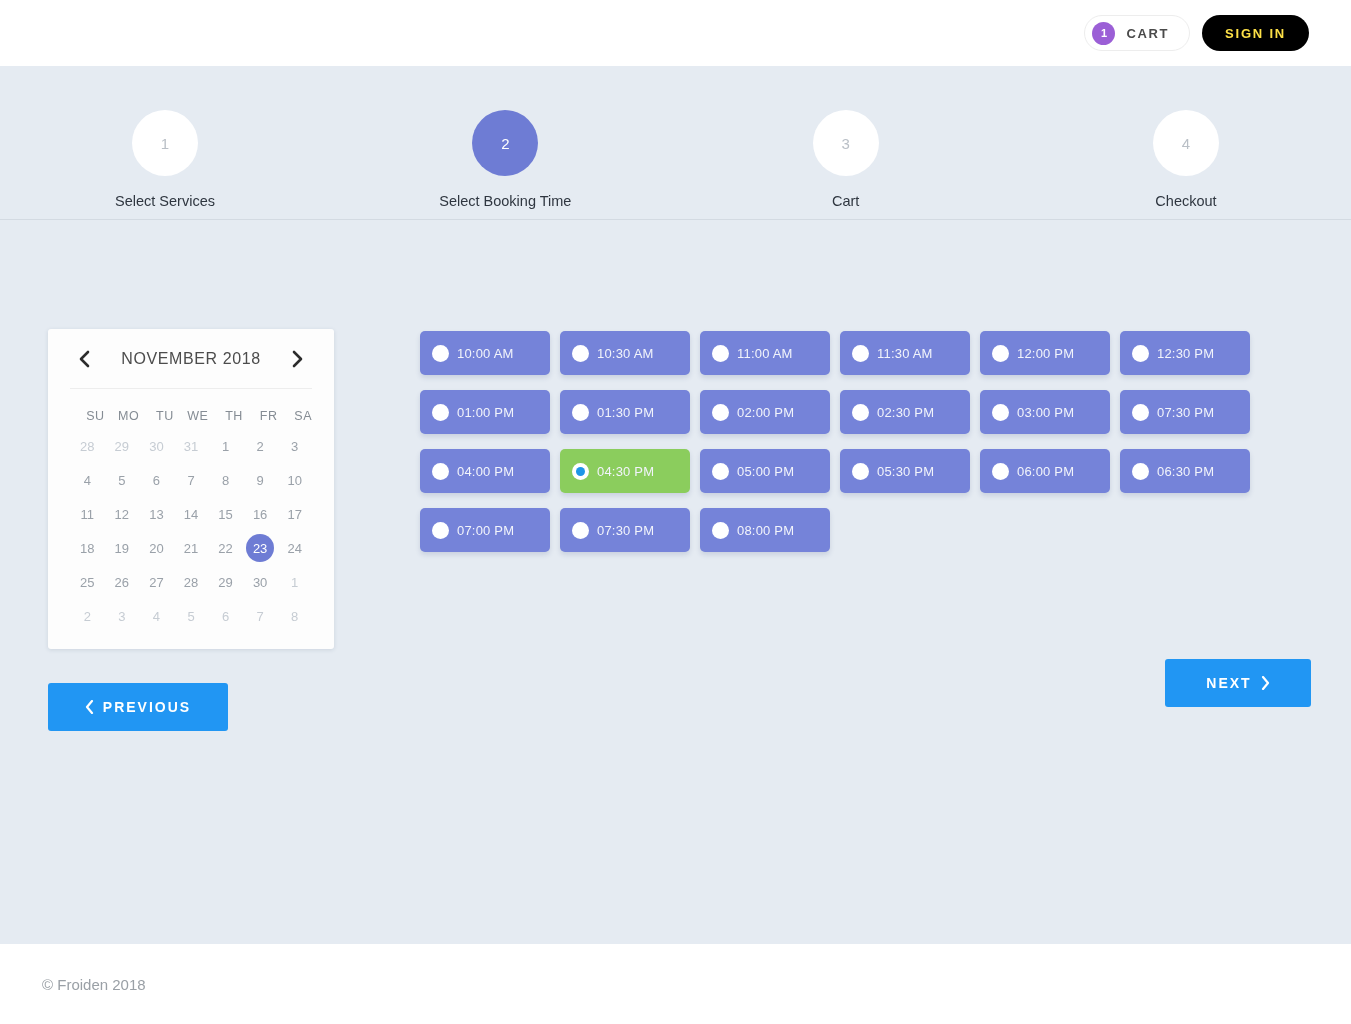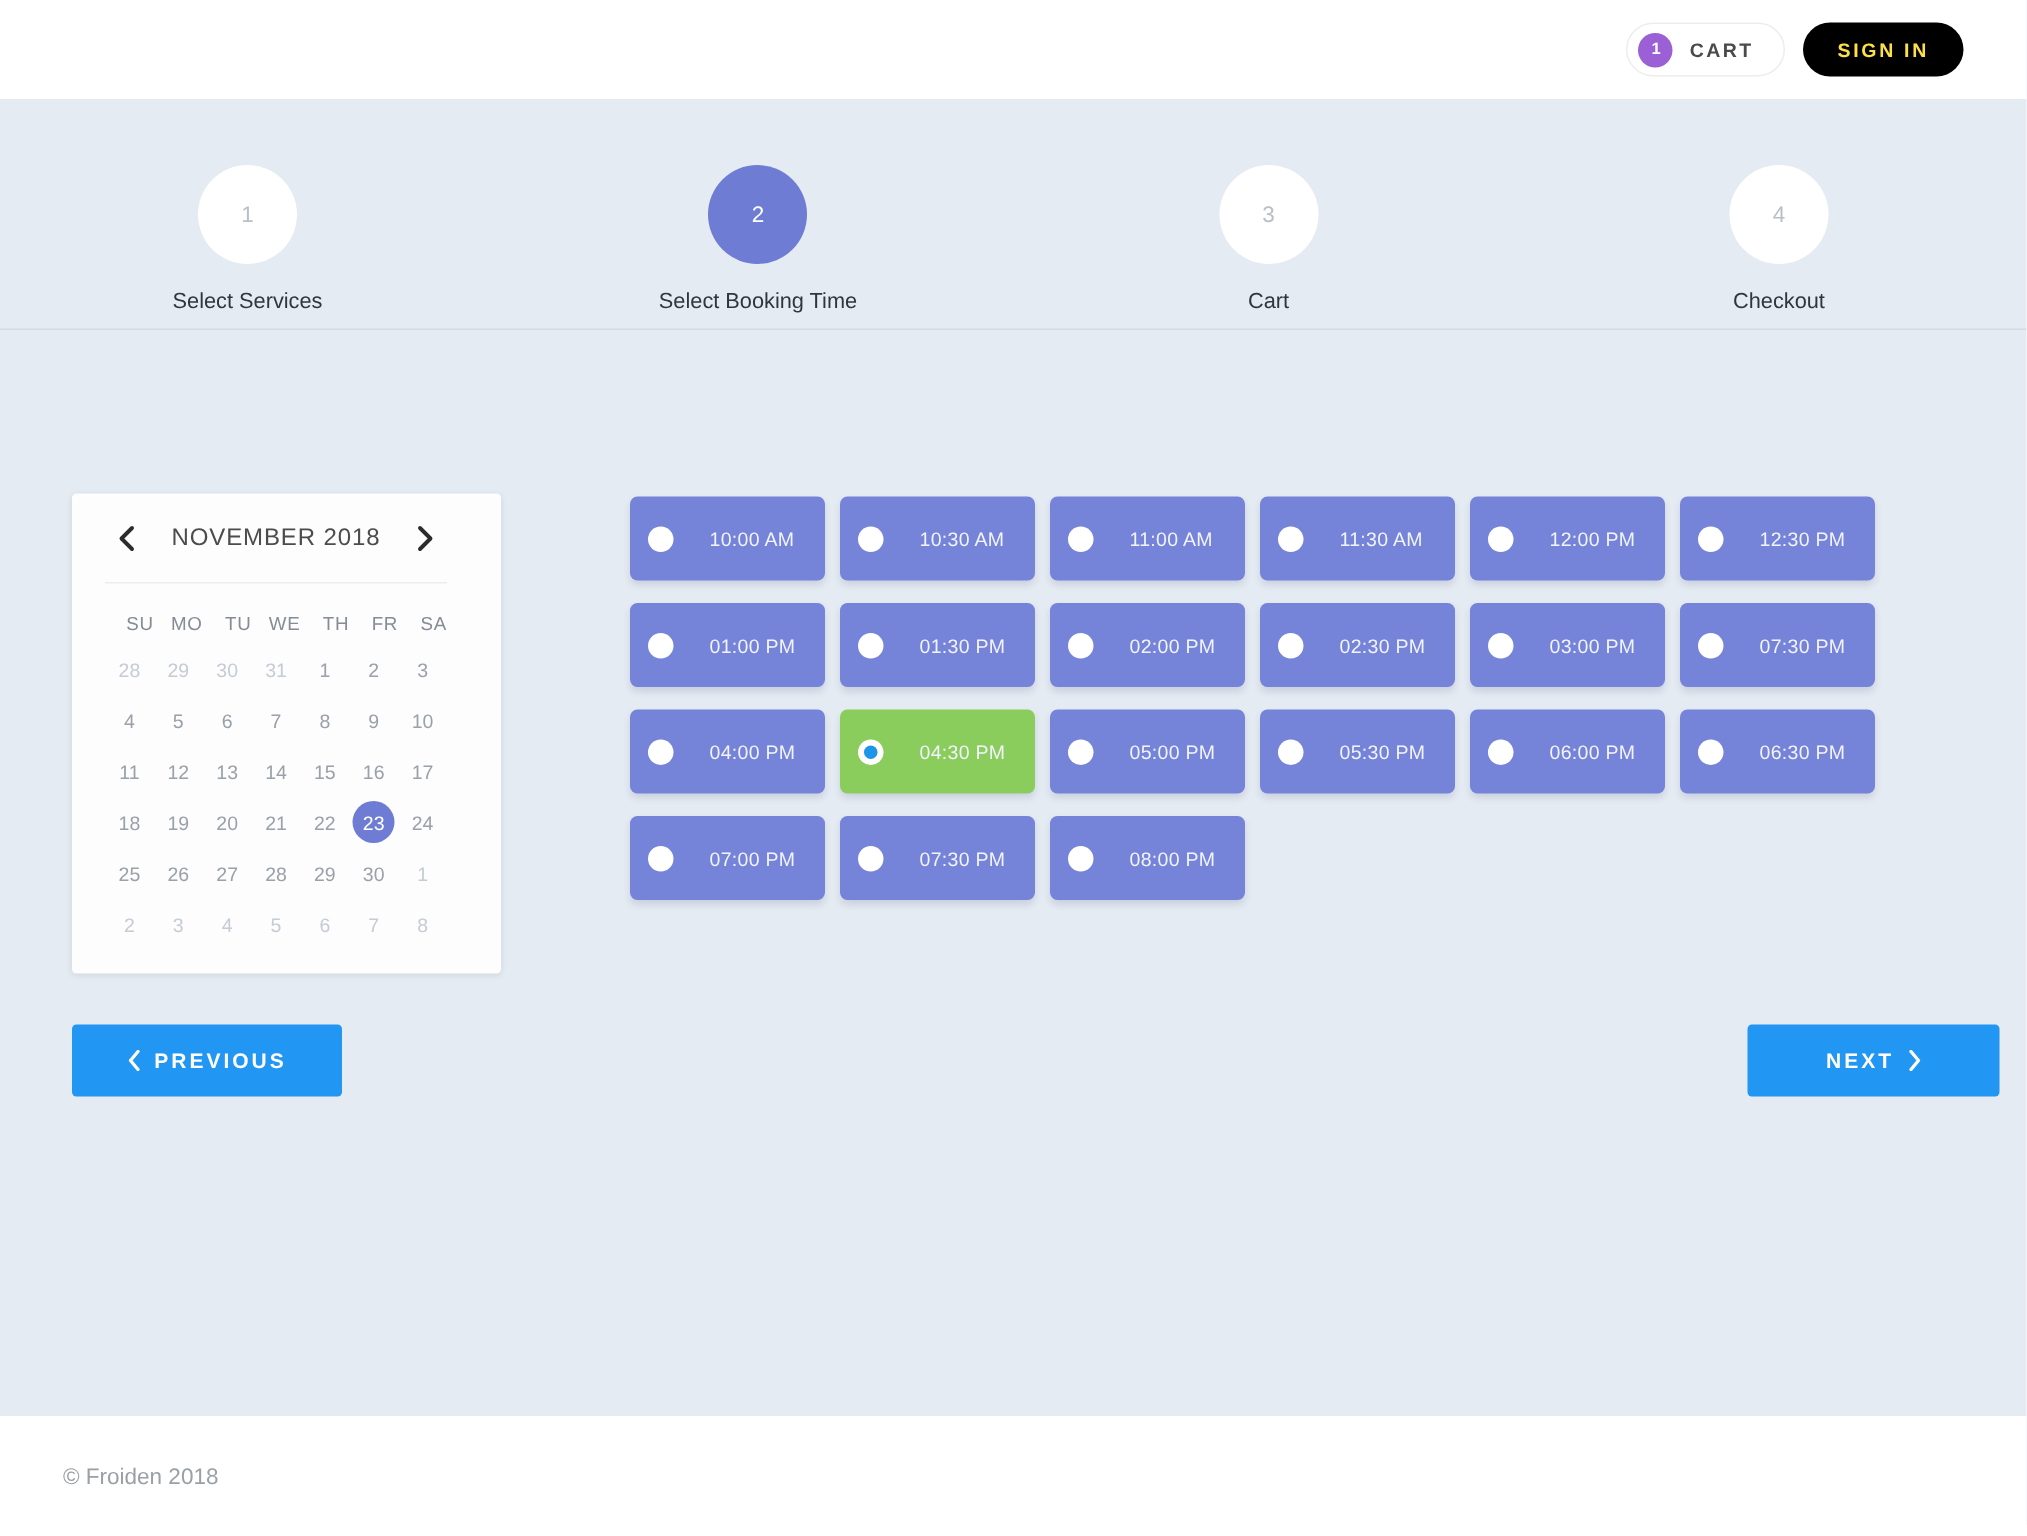--- a/index.html
+++ b/index.html
@@ -166,21 +166,21 @@
 
   
   .calendar-card {
     position: absolute;
     left: 48px;
     top: 263px;
     width: 286px;
     background: #fdfdfd;
     border-radius: 3px;
     box-shadow: 0 1px 4px rgba(40,60,90,0.13);
-    padding: 0 36px 16px 22px;
+    padding: 0 22px 16px 22px;
   }
 
   .calendar-header {
     display: flex;
     align-items: center;
     justify-content: space-between;
     height: 60px;
     border-bottom: 1px solid #ededed;
   }
 
@@ -245,26 +245,26 @@
     position: absolute;
     left: 420px;
     top: 265px;
     width: 845px;
     display: grid;
     grid-template-columns: repeat(6, 130px);
     gap: 15px 10px;
   }
 
   .slot {
-    height: 56px;
+    height: 44px;
     background: #7583d9;
     border-radius: 5px;
     display: flex;
     align-items: center;
-    gap: 24px;
+    gap: 8px;
     padding-left: 12px;
     cursor: pointer;
     box-shadow: 0 3px 5px rgba(60,80,130,0.16);
     border: none;
     font-family: "Liberation Sans", sans-serif;
   }
 
   .slot.selected {
     background: #8bcd5d;
   }
@@ -314,22 +314,22 @@
   }
 
   .btn-previous {
     left: 48px;
     top: 617px;
     width: 180px;
   }
 
   .btn-next {
     left: 1165px;
-    top: 617px;
-    width: 168px;
+    top: 593px;
+    width: 146px;
   }
 
   .chev { display: flex; align-items: center; }
 
   
   .site-footer {
     position: absolute;
     left: 0;
     top: 944px;
     width: 1351px;

